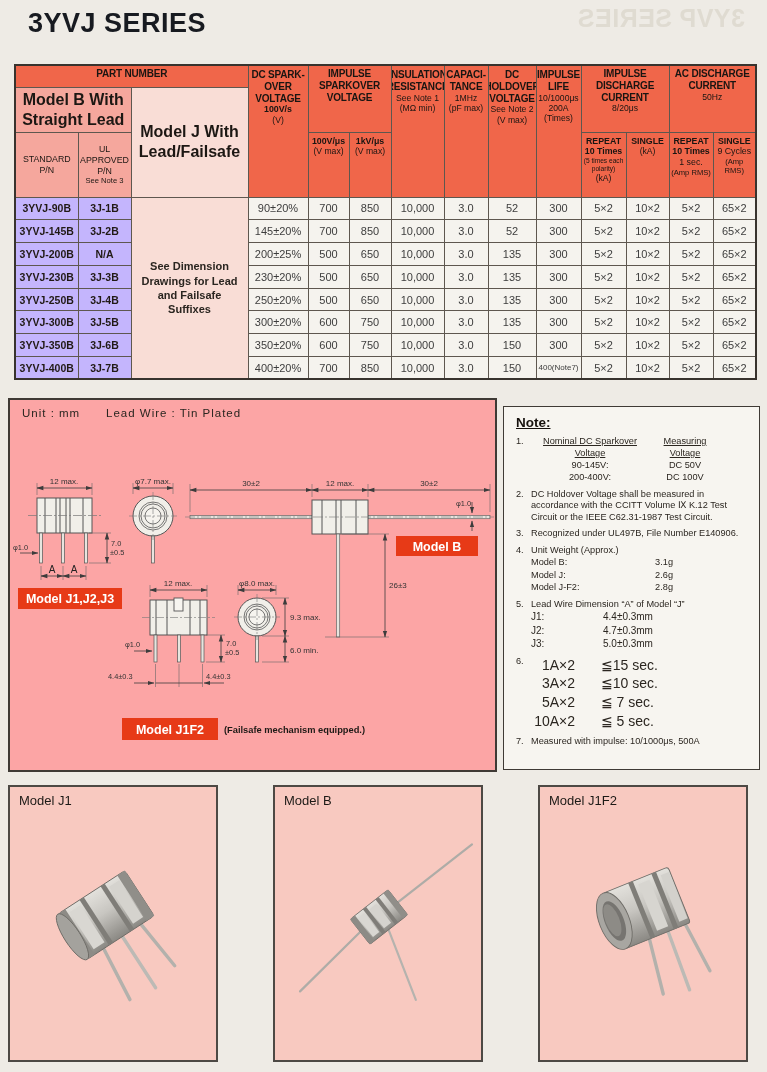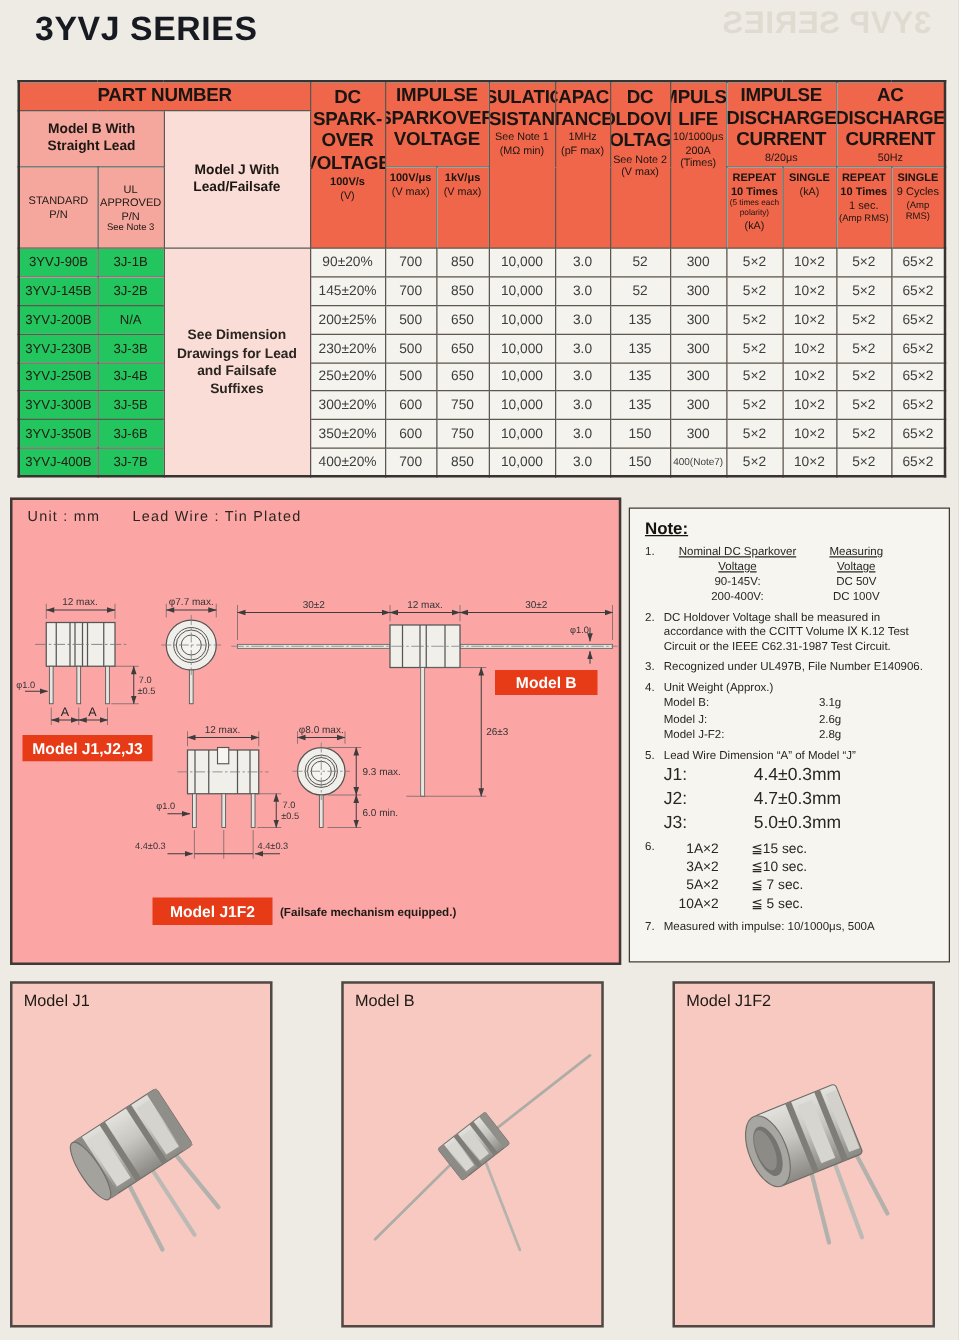--- a/index.html
+++ b/index.html
@@ -12,27 +12,27 @@
 
   
   table.spec{position:absolute;left:14px;top:64px;width:741px;border-collapse:collapse;table-layout:fixed;}
   table.spec{border:2px solid #38332e;}
   table.spec th, table.spec td{border:1px solid #5e574f;padding:0;overflow:hidden;}
   th.orange{background:#f0664a;color:#191512;font-weight:bold;vertical-align:top;}
   th.pinkh{background:#f5a79d;color:#1c1713;vertical-align:middle;}
   th.lpink{background:#f9ddd6;color:#1c1713;vertical-align:middle;}
   .hcell{display:flex;flex-direction:column;justify-content:space-between;align-items:center;height:100%;box-sizing:border-box;padding:3px 1px;}
   .hmid{display:flex;flex-direction:column;justify-content:center;align-items:center;height:100%;box-sizing:border-box;padding:2px 1px;}
-  .ht{font-size:15px;font-weight:bold;line-height:1.18;letter-spacing:-.2px;text-align:center;}
-  .hb{font-size:11px;font-weight:bold;line-height:1.25;text-align:center;}
+  .ht{font-size:10px;font-weight:bold;line-height:1.18;letter-spacing:-.2px;text-align:center;}
+  .hb{font-size:16px;font-weight:bold;line-height:1.25;text-align:center;}
   .hs{font-size:8.6px;font-weight:normal;line-height:1.2;text-align:center;}
   .hu{font-size:8.6px;font-weight:normal;text-align:center;}
   .htiny{font-size:6.6px;font-weight:normal;line-height:1.15;text-align:center;}
   .hnorm{font-size:8.8px;font-weight:normal;line-height:1.25;text-align:center;}
-  td.pn{background:#22c55e;text-align:center;font-size:10.5px;font-weight:normal;color:#211a15;}
+  td.pn{background:#c4b5fd;text-align:center;font-size:10.5px;font-weight:bold;color:#211a15;}
   td.mj{background:#f9ddd6;text-align:center;vertical-align:middle;}
   td.mj div{font-size:11px;font-weight:bold;color:#2a2520;line-height:1.3;padding:0 8px;}
   td.val{background:#f5f3ee;text-align:center;font-size:11px;color:#3d3d3d;}
   td.val.tiny{font-size:8px;}
   thead tr.r1{height:22px;} thead tr.r2{height:31px;} thead tr.r3{height:65px;}
   tbody tr{height:22.8px;}
 
   
   .drawbox{position:absolute;left:8px;top:398px;width:489px;height:374px;background:#fca5a5;border:2px solid #3f3a35;box-sizing:border-box;}
   .notebox{position:absolute;left:503px;top:406px;width:257px;height:364px;background:#f7f5f0;border:1.5px solid #3f3a35;box-sizing:border-box;padding:8px 10px 6px 12px;}
@@ -40,23 +40,23 @@
   .nitem{display:flex;margin-bottom:5px;color:#2b2username:#2b2username;}
   .nitem{color:#2b2620;}
   .nnum{width:15px;flex:none;font-size:9.2px;line-height:1.25;}
   .nbody{flex:1;font-size:9.2px;line-height:1.25;}
   .nrow{display:flex;font-size:9.2px;line-height:1.3;}
   .nrow .c1{width:118px;text-align:center;}
   .nrow .c2{width:72px;text-align:center;}
   .nrow.hdr .c1,.nrow.hdr .c2{text-decoration:underline;}
   .wrow{display:flex;font-size:9.2px;line-height:1.35;}
   .wrow .wl{width:82px;} .wrow .wv{width:60px;text-align:right;}
-  .jrow{display:flex;font-size:14px;line-height:1.35;}
+  .jrow{display:flex;font-size:10px;line-height:1.35;}
   .jrow .jl{width:30px;} .jrow .jv{margin-left:42px;}
-  .frow{display:flex;font-size:11px;line-height:1.35;}
+  .frow{display:flex;font-size:14px;line-height:1.35;}
   .frow .fl{width:44px;text-align:right;} .frow .fv{margin-left:26px;}
 
   
   .dtext{font-size:8px;fill:#333;font-family:"Liberation Sans",sans-serif;}
   .dsmall{font-size:7.4px;fill:#333;font-family:"Liberation Sans",sans-serif;}
   .atext{font-size:10px;fill:#222;font-family:"Liberation Sans",sans-serif;}
   .rtext{font-size:12.5px;font-weight:bold;fill:#ffffff;font-family:"Liberation Sans",sans-serif;}
   .rsub{font-size:9.3px;font-weight:bold;fill:#1e1a16;font-family:"Liberation Sans",sans-serif;}
   .hdrtext{font-size:11.5px;fill:#2a2620;font-family:"Liberation Sans",sans-serif;letter-spacing:1px;}
 

